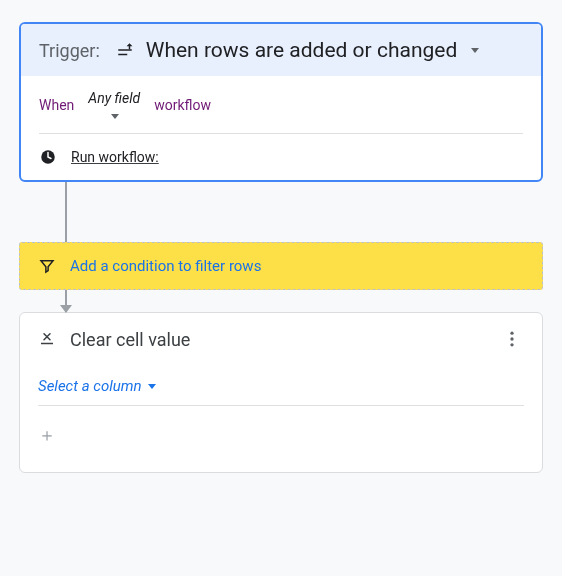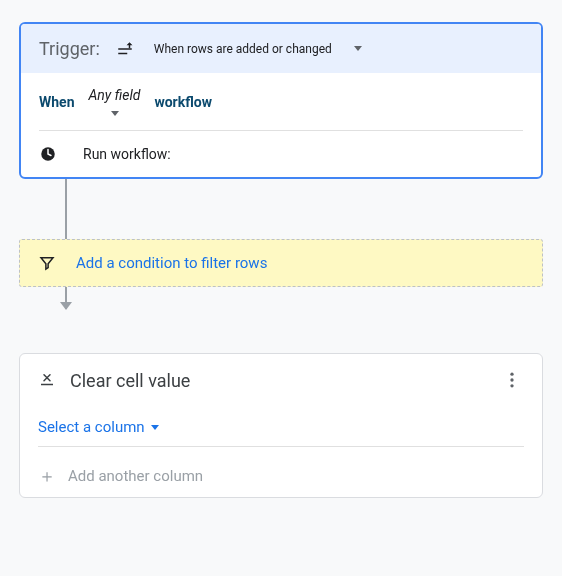--- a/index.html
+++ b/index.html
@@ -37,23 +37,23 @@
     padding: 14px 18px;
     gap: 16px;
   }
   .trigger-header .label {
     font-size: 18px;
     color: #5f6368;
   }
   .trigger-header .value-wrap {
     display: flex;
     align-items: center;
-    gap: 20px;
+    gap: 12px;
     color: #202124;
-    font-size: 12px;
+    font-size: 21px;
   }
   .caret {
     display: inline-block;
     width: 0; height: 0;
     border-left: 4px solid transparent;
     border-right: 4px solid transparent;
     border-top: 5px solid #5f6368;
     margin-left: 2px;
   }
   .section-inner {
@@ -62,21 +62,21 @@
   .divider {
     height: 1px;
     background: #e0e0e0;
     margin: 0 18px;
   }
   .row {
     display: flex;
     align-items: center;
     gap: 10px;
   }
-  .muted { color: #0c4a6e; font-weight: bold; }
+  .muted { color: #701a75; }
   .italic { font-style: italic; color:#202124; }
   .strong-dark { color:#202124; }
   
   .icon {
     display:inline-flex;
     align-items:center;
     justify-content:center;
     width:18px; height:18px;
     color:#202124;
     flex-shrink:0;
@@ -103,32 +103,31 @@
     bottom:-1px;
     width:0;height:0;
     border-left:6px solid transparent;
     border-right:6px solid transparent;
     border-top:8px solid #9aa0a6;
   }
   
   .condition-box {
     border:1px dashed #bdc1c6;
     border-radius:3px;
-    background:#fef9c3;
+    background:#fde047;
     padding:14px 18px;
     display:flex;
     align-items:center;
-    gap:20px;
+    gap:14px;
   }
   .link-blue { color:#1a73e8; font-size:15px; }
   
   .action-card {
     border:1px solid #dadce0;
-    padding-bottom:0;
-    margin-top:44px;
+    padding-bottom:16px;
   }
   .action-header {
     display:flex;
     align-items:center;
     justify-content:space-between;
     padding:14px 18px 10px 18px;
   }
   .action-title-wrap {
     display:flex;
     align-items:center;
@@ -154,20 +153,21 @@
     padding-bottom:10px;
     border-bottom:1px solid #e0e0e0;
   }
   .field-label { color:#5f6368; font-size:15px; }
   .select-blue {
     display:flex;
     align-items:center;
     gap:4px;
     color:#1a73e8;
     font-size:15px;
+    font-style:italic;
   }
   .select-blue .caret { border-top-color:#1a73e8; }
   .add-row {
     display:flex;
     align-items:center;
     gap:12px;
     padding:14px 18px 12px 18px;
     color:#9aa0a6;
     font-size:15px;
   }
@@ -204,21 +204,21 @@
           <span class="italic">Any field</span>
           <span class="caret"></span>
         </span>
         <span class="muted">workflow</span>
       </div>
     </div>
 
     <div class="divider"></div>
 
     <div class="section-inner">
-      <div class="row" style="gap:26px;">
+      <div class="row" style="gap:14px;text-decoration:underline;">
         <span class="icon">
           <svg viewBox="0 0 24 24" fill="currentColor">
               <circle cx="12" cy="12" r="9"></circle>
               <path d="M12 6v6l4 2" stroke="#fff" stroke-width="2" fill="none" stroke-linecap="round"></path>
             </svg>
         </span>
         <span class="strong-dark">Run workflow:</span>
       </div>
     </div>
   </div>
@@ -265,17 +265,16 @@
       <div class="field-row">
         <span class="select-blue">
           <span>Select a column</span>
           <span class="caret"></span>
         </span>
       </div>
     </div>
 
     <div class="add-row">
       <span class="plus">＋</span>
-      <span>Add another column</span>
     </div>
   </div>
 
 </div>
 
 </body></html>

